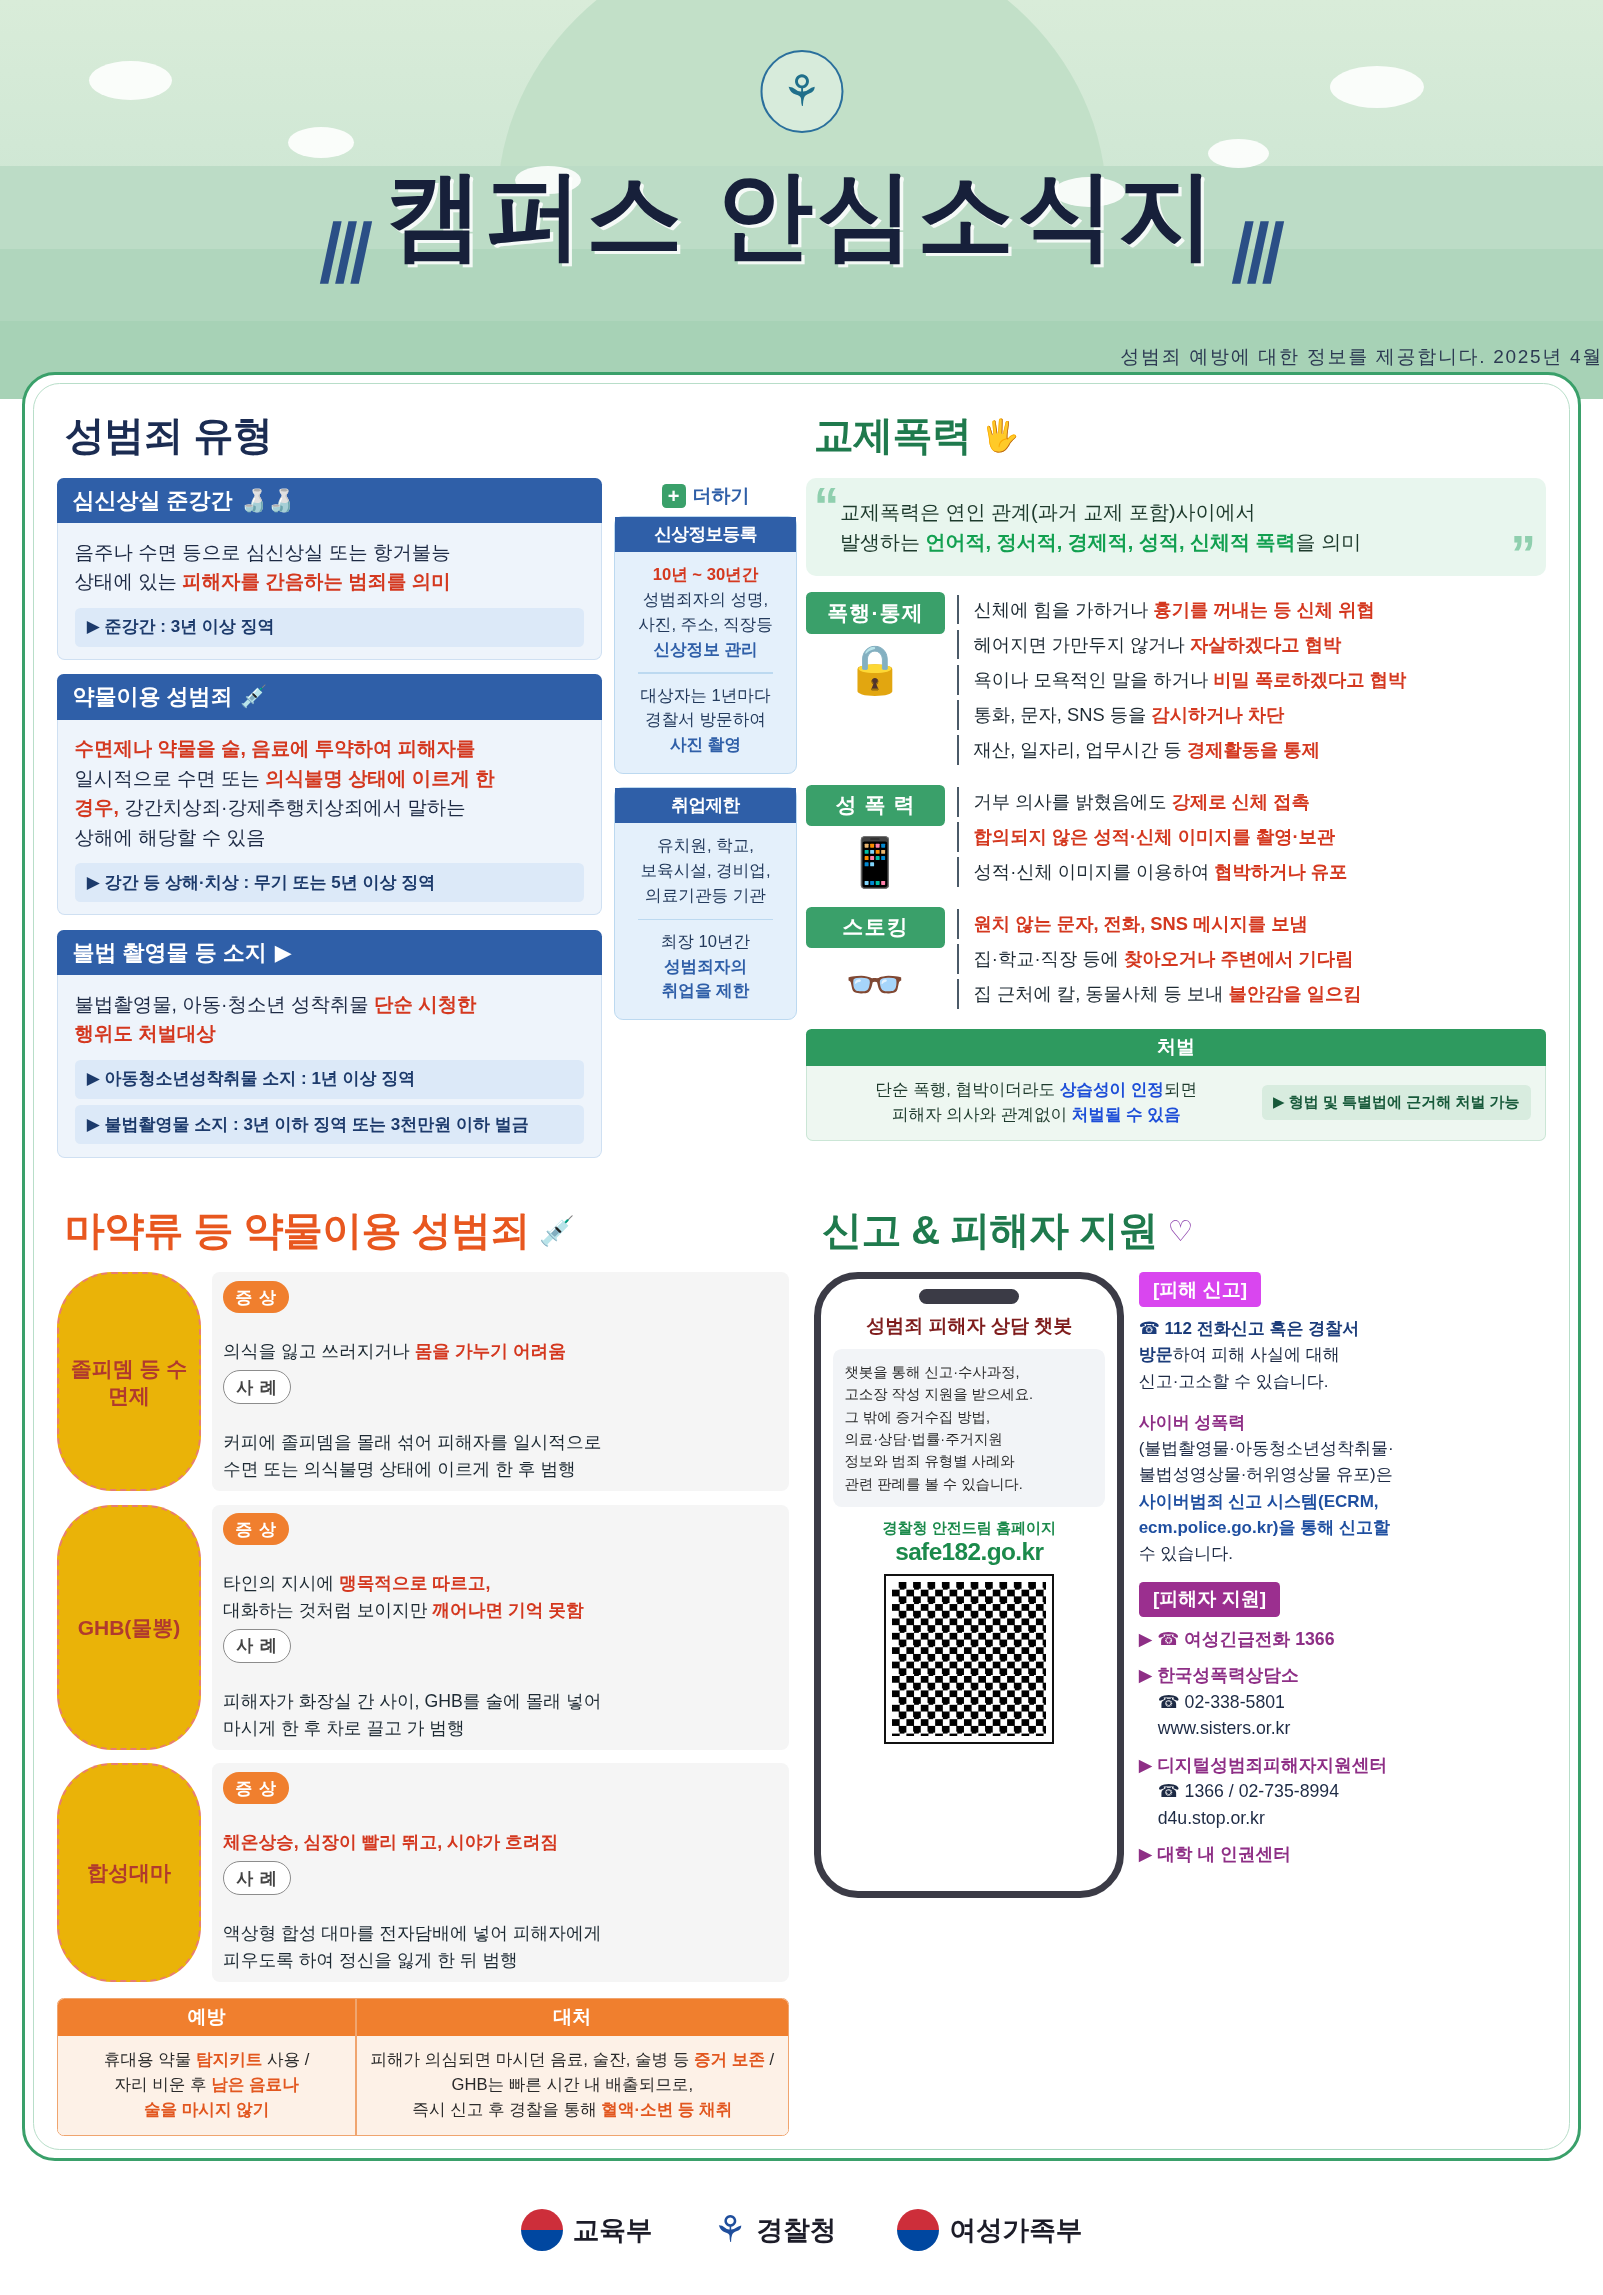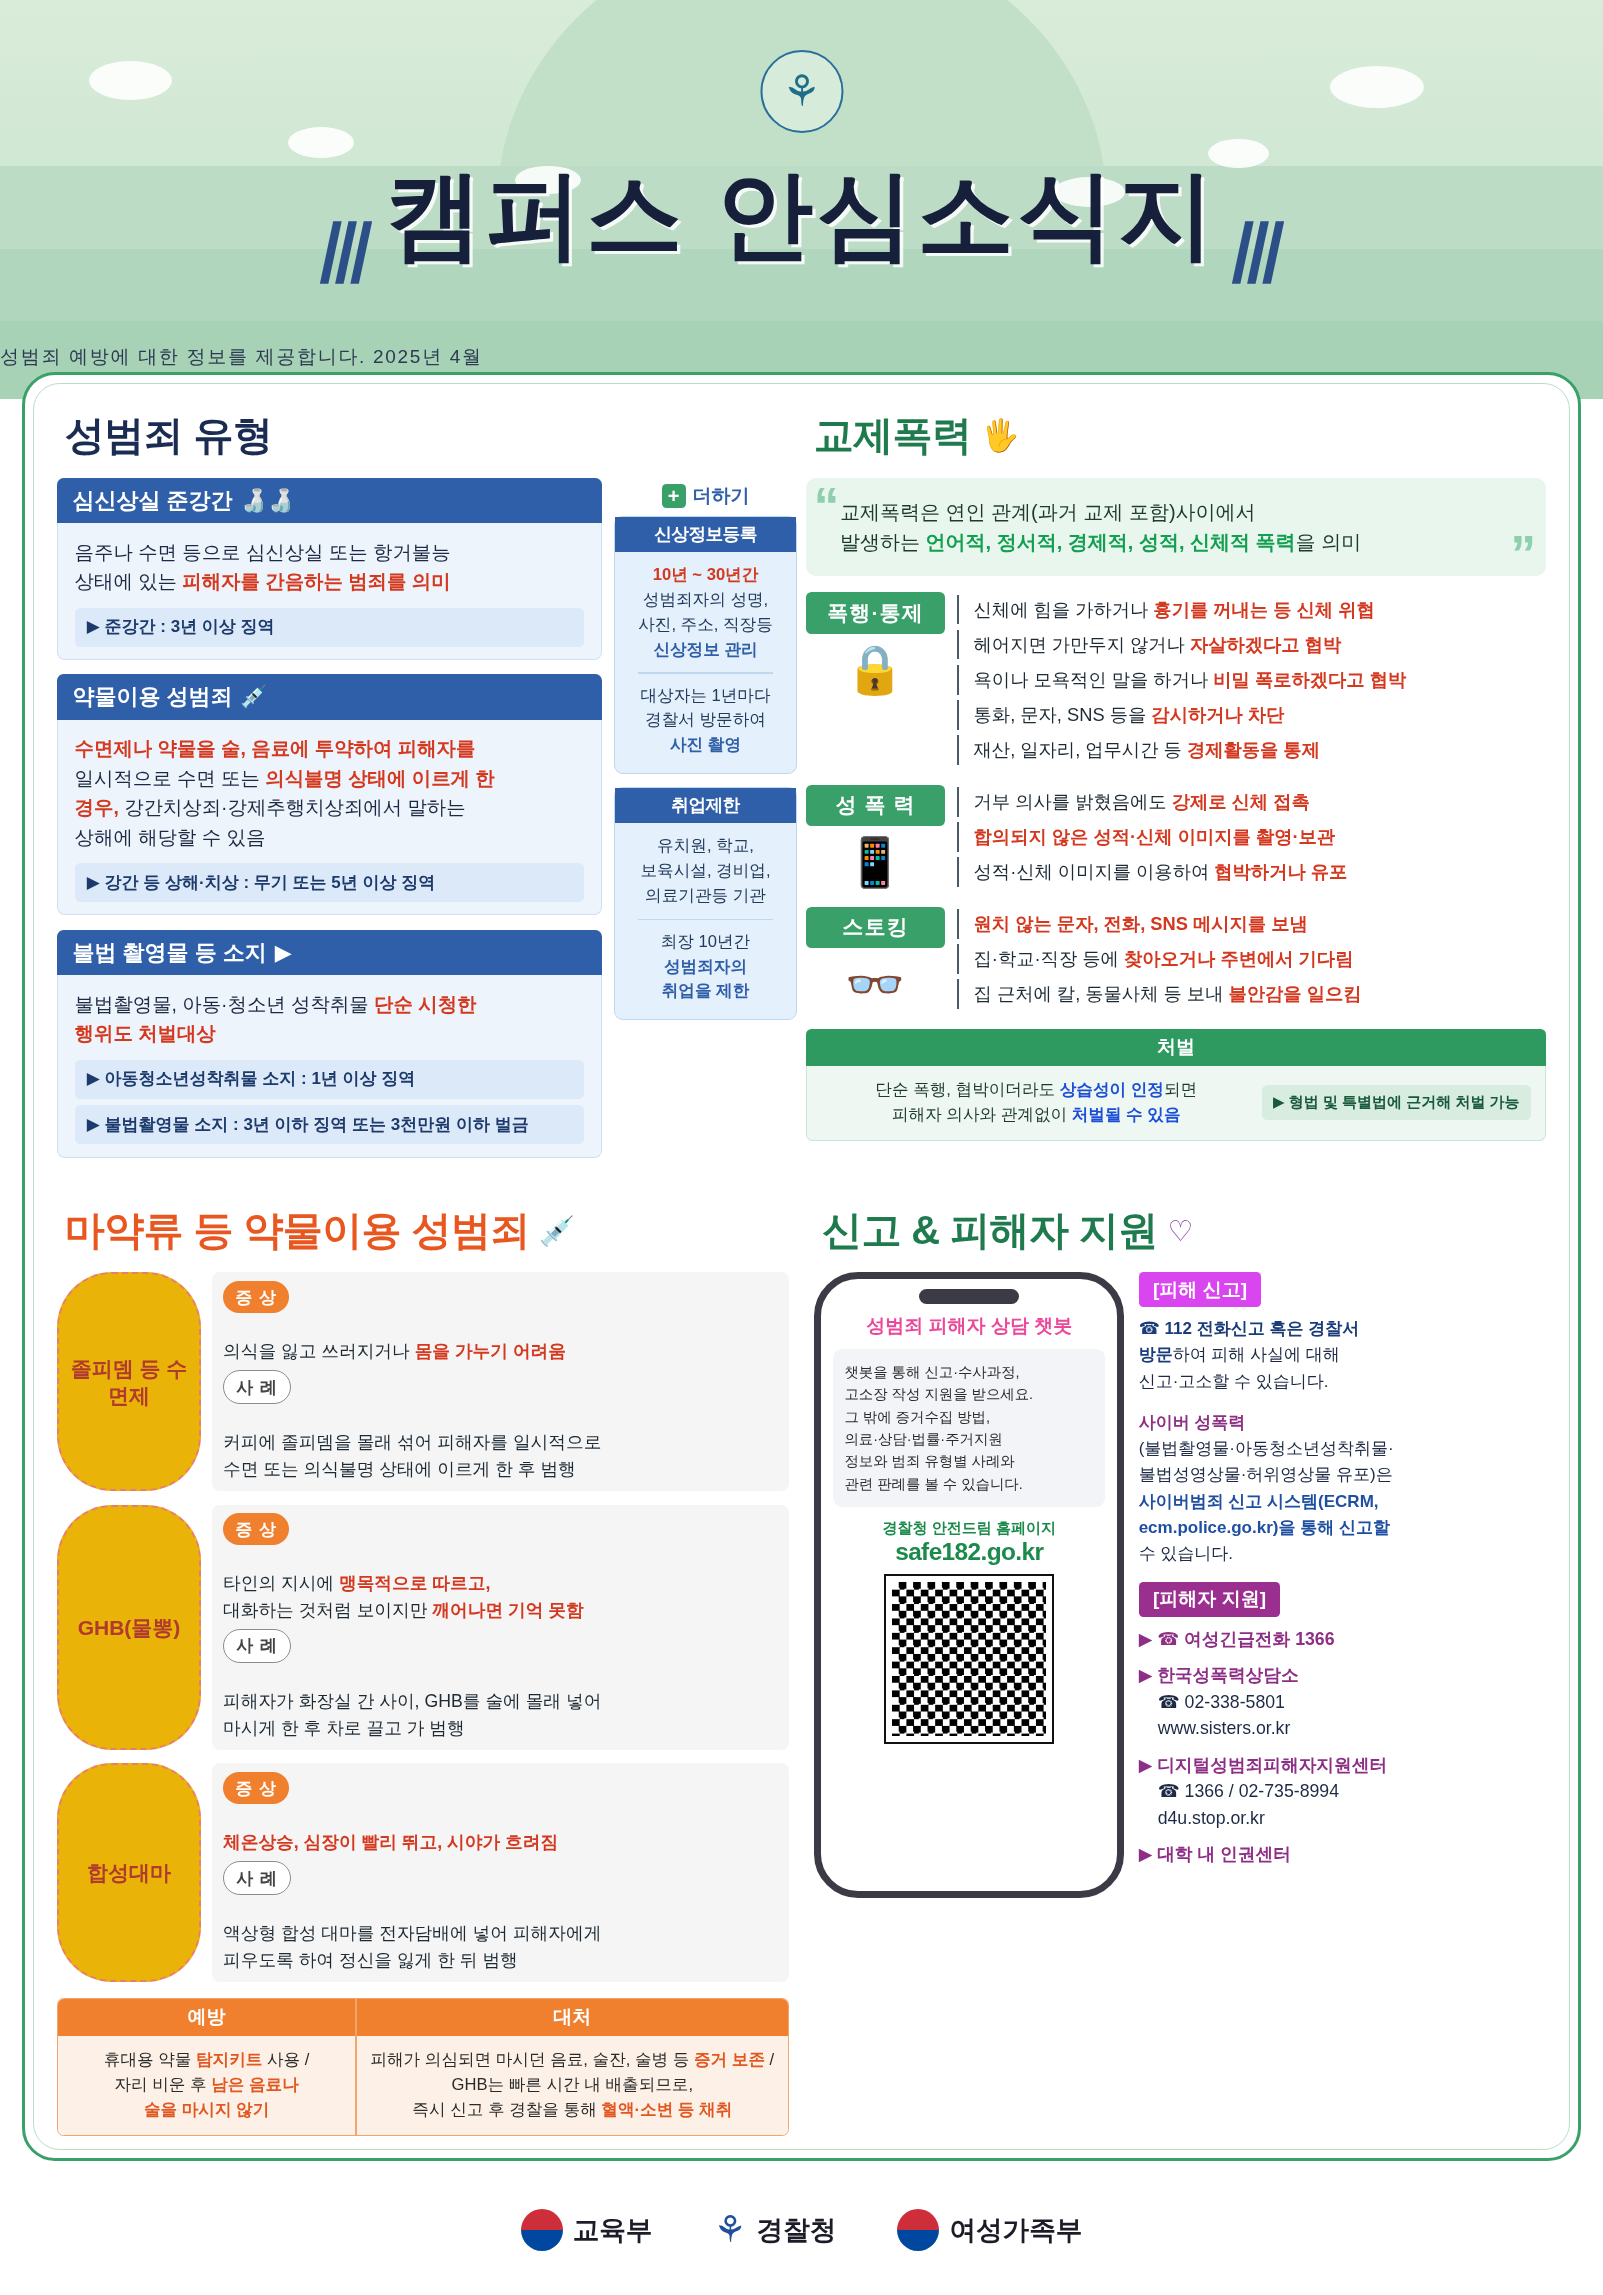--- a/index.html
+++ b/index.html
@@ -71,21 +71,21 @@
     line-height: 1;
     display:inline-block;
   }
   .bars {
     display:inline-block; vertical-align: middle;
     color:#2b4f86; font-size:66px; font-weight:bold; letter-spacing:-3.3px;
     transform: skewX(-12deg);
     margin: 0 14.4px;
   }
   .subtitle {
-    position:absolute; left:0; right:0; top: 344px; text-align:left;
+    position:absolute; left:0; right:0; top: 344px; text-align:right;
     font-size: 19px; color:#2c3a52; letter-spacing: 1.7px;
   }
 
   
   .frame {
     position: relative;
     margin: -26.6px 22px 0 22px;
     border: 3.9px solid #3aa06a;
     border-radius: 33px;
     background: #ffffff;
@@ -224,21 +224,21 @@
   .pc-divider { width:1.7px; background:#f0a56f; }
 
   
   .report-flex { display:flex; gap: 14.4px; }
   .phone-wrap { width: 310px; flex: 0 0 310px; }
   .phone {
     width: 310px; height: 626px; border: 7.8px solid #3b3b46; border-radius: 44px;
     background:#fff; padding: 14.4px 12.2px; position:relative; overflow:hidden;
   }
   .notch { width: 100px; height: 14.4px; background:#3b3b46; border-radius: 11px; margin: -4.4px auto 8.9px auto; }
-  .phone h4 { font-size: 19px; color:#ec4899; text-align:center; margin: 2.2px 0 10px 0; }
+  .phone h4 { font-size: 19px; color:#7f1d1d; text-align:center; margin: 2.2px 0 10px 0; }
   .chat {
     background:#f2f4f7; border-radius: 8.9px; padding: 12.2px 11px;
     font-size: 14.4px; line-height:1.55; color:#2a2a2a;
   }
   .phone-link { text-align:center; margin-top: 12.2px; font-size: 15px; color:#1b8a4b; font-weight:bold; }
   .phone-link .big { display:block; font-size: 24.4px; color:#1b8a4b; letter-spacing:-0.6px; }
   .qr { width: 166px; height: 166px; margin: 10px auto 0 auto; background:
       repeating-conic-gradient(#000 0% 25%, #fff 0% 50%) 0 0/14.4px 14.4px;
       border: 6.6px solid #fff; outline: 2.2px solid #111; }
 

